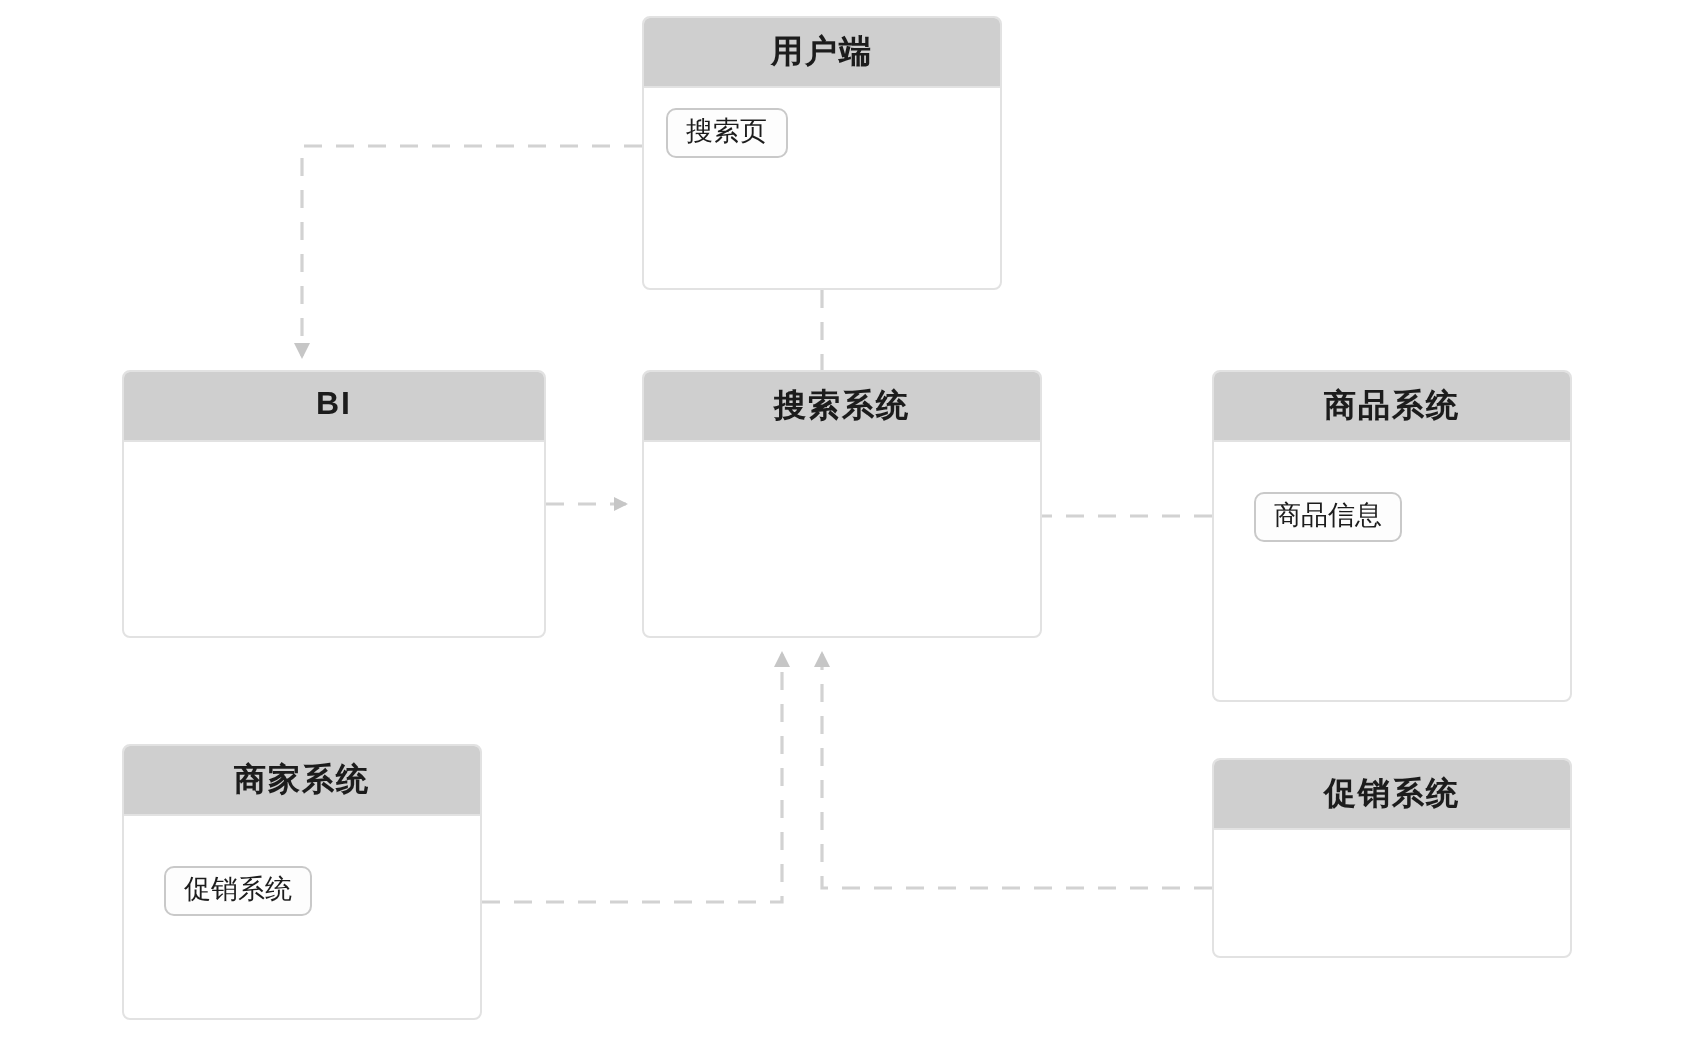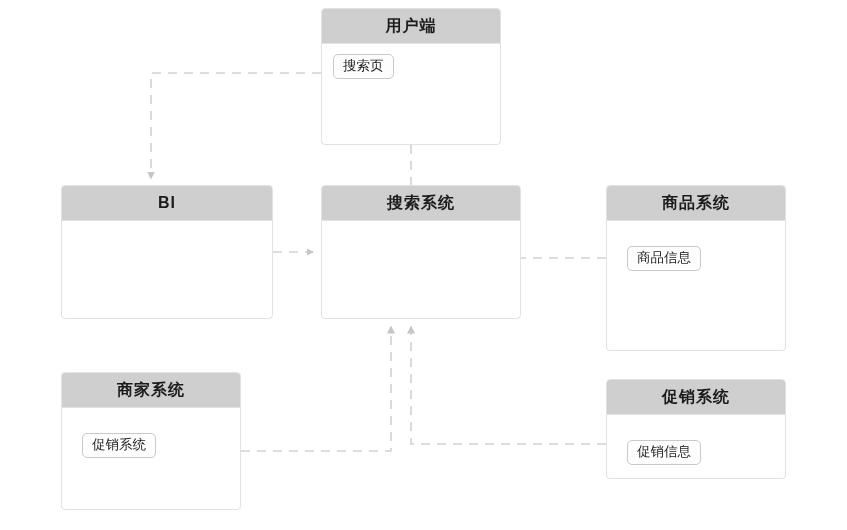--- a/index.html
+++ b/index.html
@@ -143,18 +143,15 @@
 
   <div class="node" id="node-merchant">
     <div class="node-header">商家系统</div>
     <div class="node-body indent">
       <span class="tag">促销系统</span>
     </div>
   </div>
 
   <div class="node" id="node-promotion">
     <div class="node-header">促销系统</div>
-    <div class="node-body indent">
-      <span class="tag">促销信息</span>
-    </div>
   </div>
 
 </div>
 
 </body></html>

